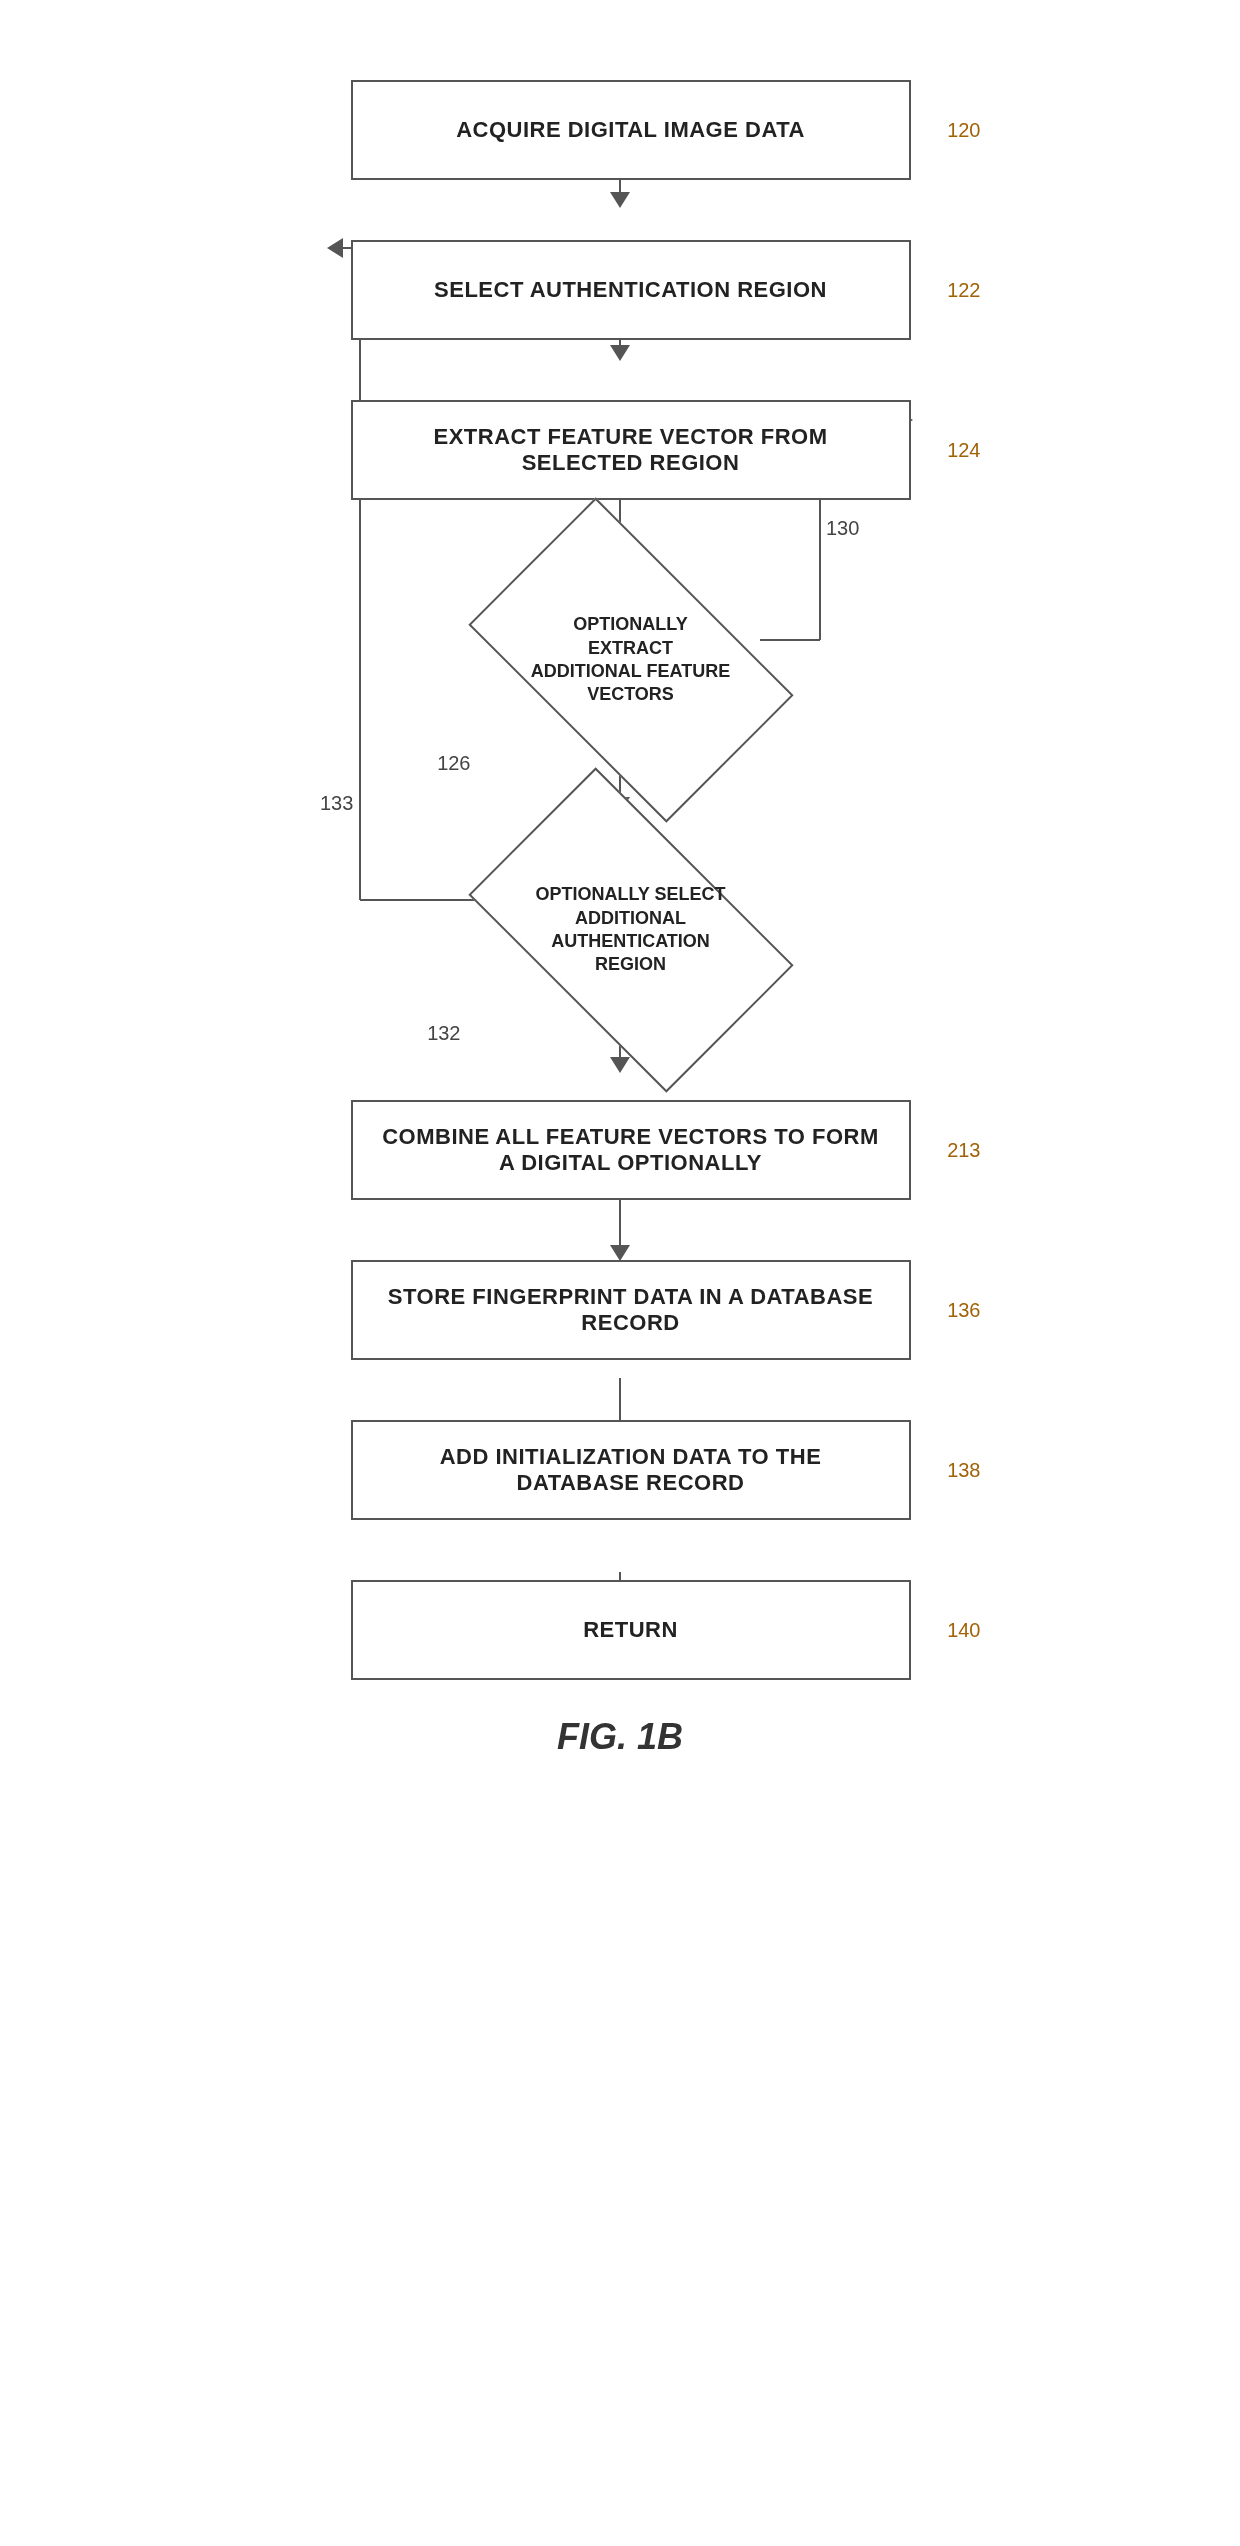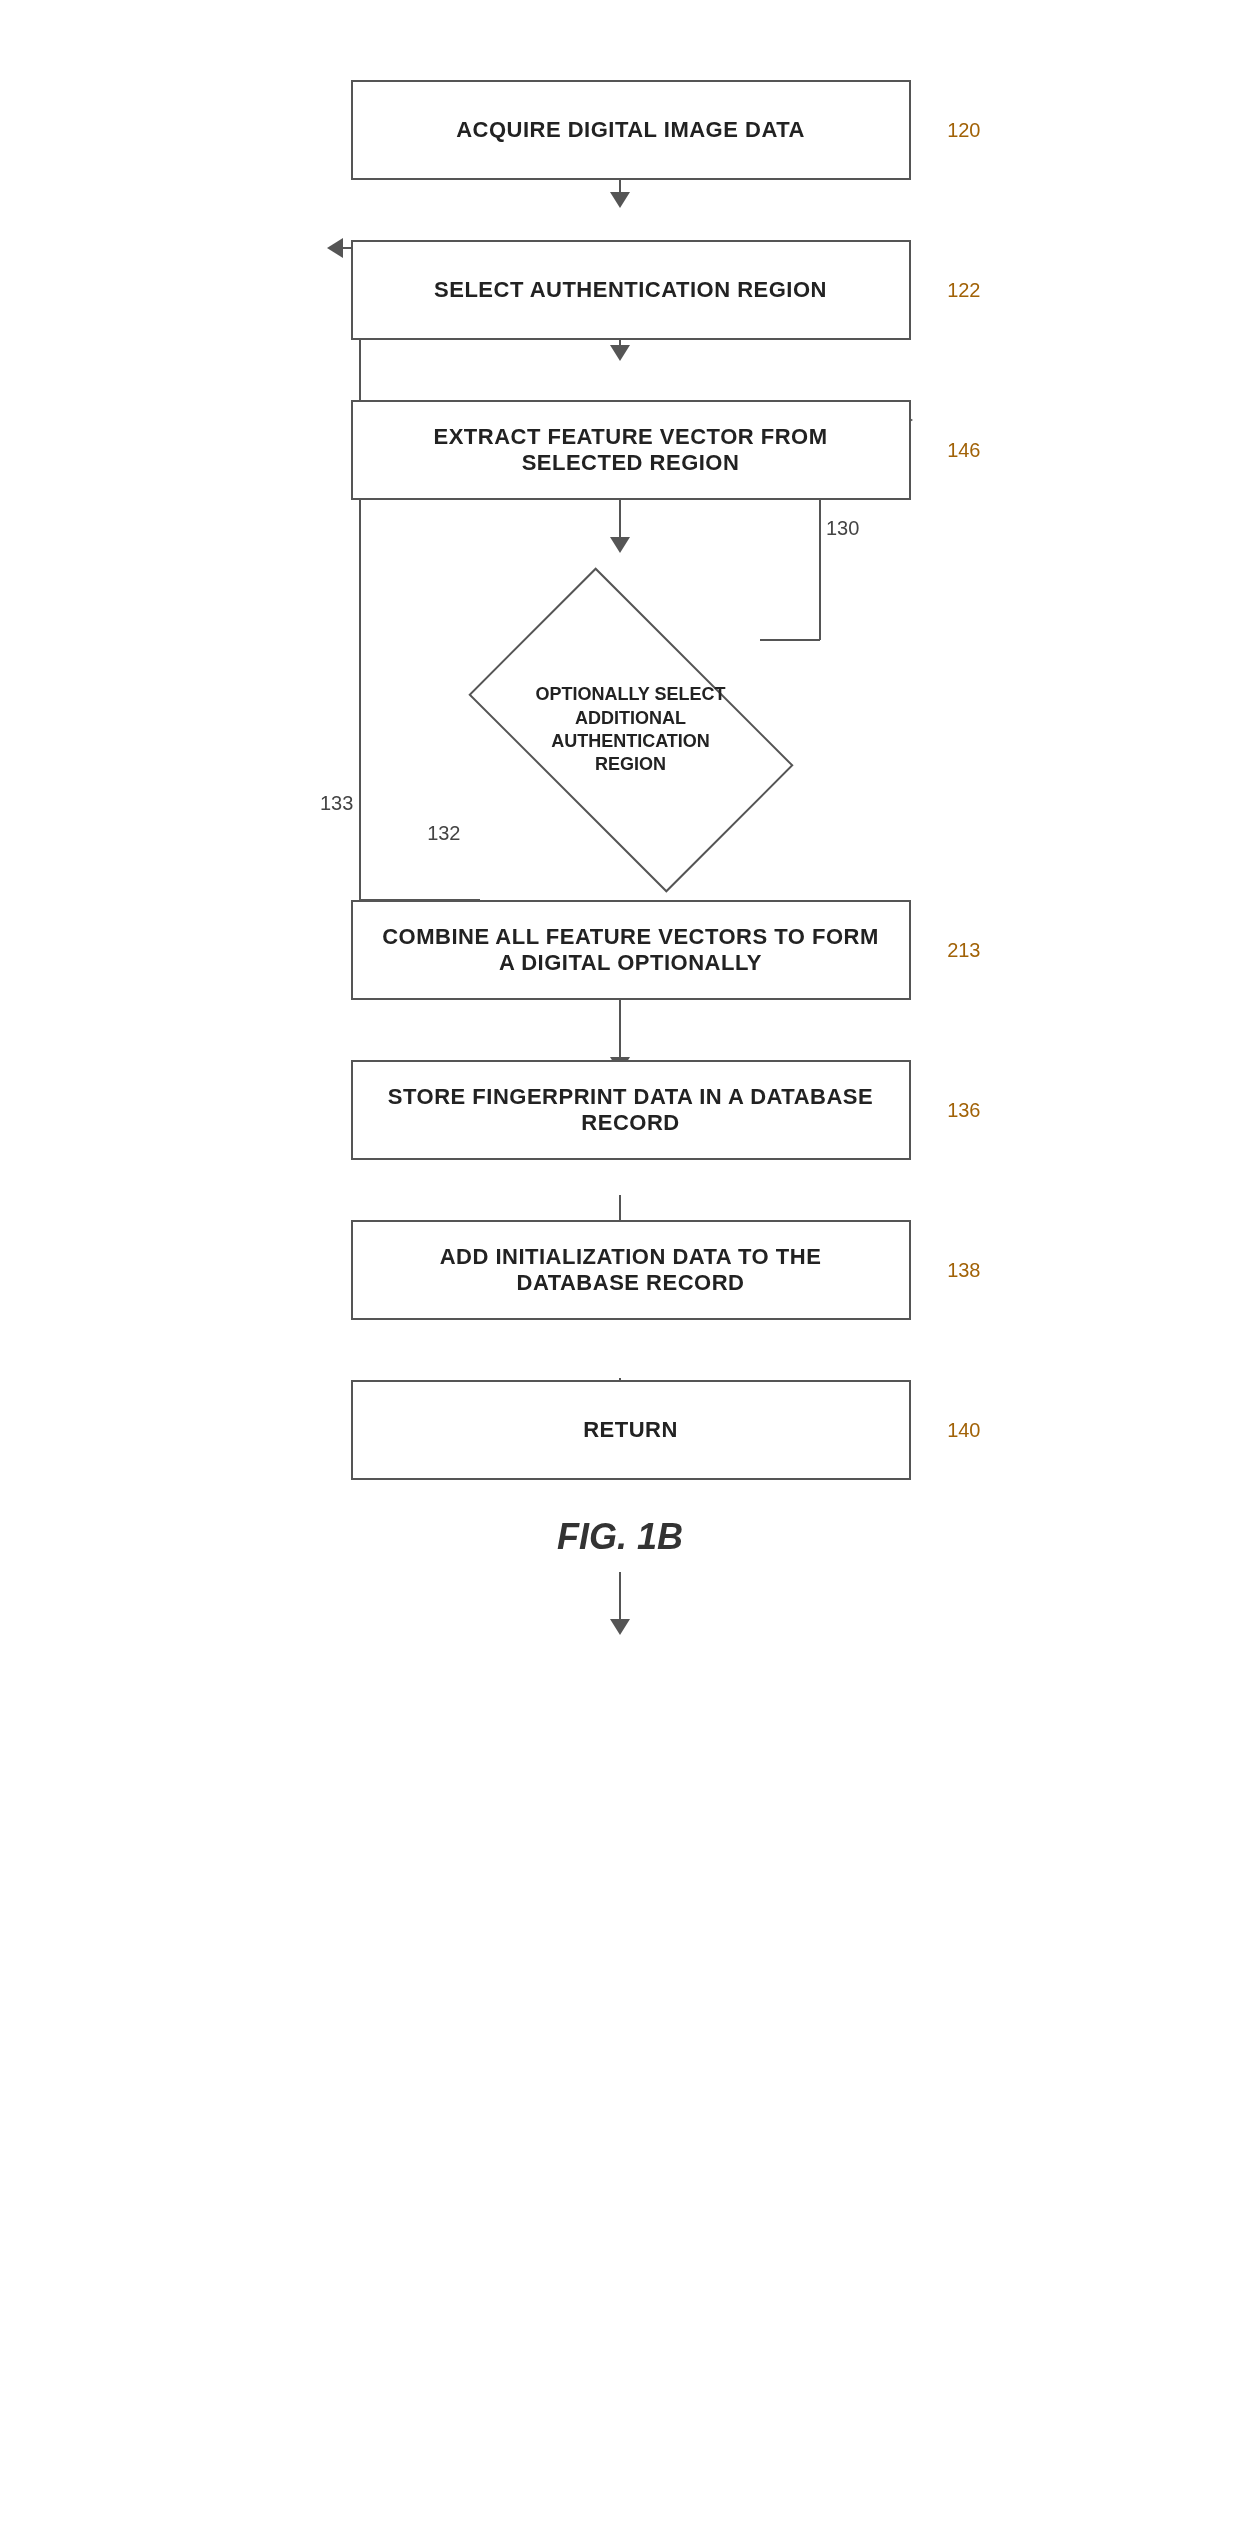--- a/index.html
+++ b/index.html
@@ -174,25 +174,32 @@
     </div>
     <span class="step-label">122</span>
   </div>
 
   <div style="height:60px;"></div>
 
   <div class="row-wrapper">
     <div class="flow-box flow-box-main">
       <span>EXTRACT FEATURE VECTOR FROM SELECTED REGION</span>
     </div>
-    <span class="step-label">146</span>
-  </div>
-
-  <div style="height:60px;"></div>
-
+    <span class="step-label">124</span>
+  </div>
+
+  <div style="height:60px;"></div>
+
+  <div class="row-wrapper">
+    <div class="diamond-wrapper">
+      <div class="diamond"></div>
+      <div class="diamond-text">OPTIONALLY EXTRACT ADDITIONAL FEATURE VECTORS</div>
+    </div>
+    <span style="font-size:20px;color:#444;position:absolute;right:330px;bottom:-15px;">126</span>
+  </div>
 
   <div style="height:70px;"></div>
 
   <div class="row-wrapper">
     <div class="diamond-wrapper">
       <div class="diamond"></div>
       <div class="diamond-text">OPTIONALLY SELECT ADDITIONAL AUTHENTICATION REGION</div>
     </div>
     <span style="font-size:20px;color:#444;position:absolute;right:340px;bottom:-15px;">132</span>
   </div>

